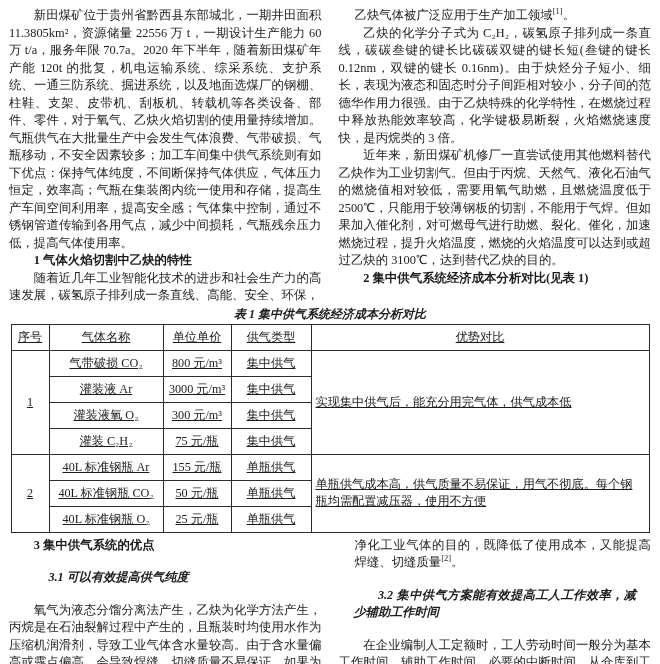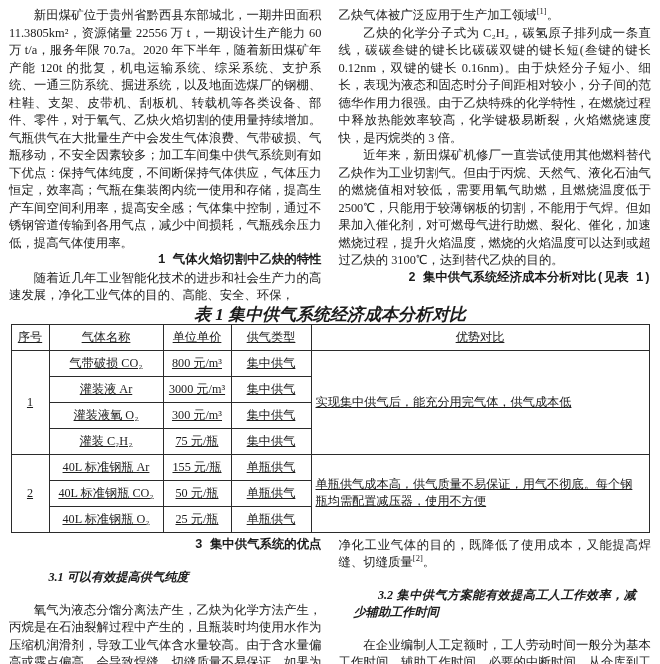--- a/index.html
+++ b/index.html
@@ -30,46 +30,47 @@
     min-width: 0;
     text-align: justify;
     line-height: 17.5px;
   }
   p.para {
     margin: 0;
     text-indent: 2em;
   }
   p.noindent {
     text-indent: 0;
+    margin-left: 16px;
   }
   h3.sec {
     margin: 0;
     font-size: 12.4px;
     line-height: 17.5px;
     font-weight: bold;
-    font-family: Liberation Mono, monospace;
+    font-family: Liberation Serif, serif;
     text-indent: 2em;
-    text-align: right;
+    text-align: left;
   }
   h4.kai {
     margin: 15px;
     font-size: 12.2px;
     line-height: 17.5px;
     font-weight: 600;
     font-style: italic;
     text-indent: 2em;
     text-align: justify;
   }
   sup.ref {
     font-size: 8.5px;
     line-height: 0;
   }
   .table-caption {
     text-align: center;
-    font-size: 17px;
+    font-size: 12px;
     font-weight: 600;
     font-style: italic;
     line-height: 15px;
     margin: 2px 0 2px 0;
   }
   table.cost {
     width: 638px;
     margin: 0 auto;
     border-collapse: collapse;
     table-layout: fixed;
@@ -97,21 +98,21 @@
 </style>
 </head>
 <body>
 
 <div class="page">
 
   <div class="columns">
     <div class="col">
       <p class="para">新田煤矿位于贵州省黔西县东部城北，一期井田面积 11.3805km²，资源储量 22556 万 t，一期设计生产能力 60 万 t/a，服务年限 70.7a。2020 年下半年，随着新田煤矿年产能 120t 的批复，机电运输系统、综采系统、支护系统、一通三防系统、掘进系统，以及地面选煤厂的钢棚、柱鞋、支架、皮带机、刮板机、转载机等各类设备、部件、零件，对于氧气、乙炔火焰切割的使用量持续增加。气瓶供气在大批量生产中会发生气体浪费、气带破损、气瓶移动，不安全因素较多；加工车间集中供气系统则有如下优点：保持气体纯度，不间断保持气体供应，气体压力恒定，效率高；气瓶在集装阁内统一使用和存储，提高生产车间空间利用率，提高安全感；气体集中控制，通过不锈钢管道传输到各用气点，减少中间损耗，气瓶残余压力低，提高气体使用率。</p>
       <h3 class="sec">1 气体火焰切割中乙炔的特性</h3>
-      <p class="para">随着近几年工业智能化技术的进步和社会生产力的高速发展，净化工业气体的目的、高能、安全、环保，</p>
+      <p class="para">随着近几年工业智能化技术的进步和社会生产力的高速发展，碳氢原子排列成一条直线、高能、安全、环保，</p>
     </div>
     <div class="col">
       <p class="para noindent"><span>乙炔气体被广泛应用于生产加工领域</span><sup class="ref">[1]</sup><span>。</span></p>
       <p class="para">乙炔的化学分子式为 C₂H₂，碳氢原子排列成一条直线，碳碳叁键的键长比碳碳双键的键长短(叁键的键长 0.12nm，双键的键长 0.16nm)。由于炔烃分子短小、细长，表现为液态和固态时分子间距相对较小，分子间的范德华作用力很强。由于乙炔特殊的化学特性，在燃烧过程中释放热能效率较高，化学键极易断裂，火焰燃烧速度快，是丙烷类的 3 倍。</p>
       <p class="para">近年来，新田煤矿机修厂一直尝试使用其他燃料替代乙炔作为工业切割气。但由于丙烷、天然气、液化石油气的燃烧值相对较低，需要用氧气助燃，且燃烧温度低于 2500℃，只能用于较薄钢板的切割，不能用于气焊。但如果加入催化剂，对可燃母气进行助燃、裂化、催化，加速燃烧过程，提升火焰温度，燃烧的火焰温度可以达到或超过乙炔的 3100℃，达到替代乙炔的目的。</p>
       <h3 class="sec">2 集中供气系统经济成本分析对比(见表 1)</h3>
     </div>
   </div>
 
   <div class="table-caption">表 1  集中供气系统经济成本分析对比</div>

